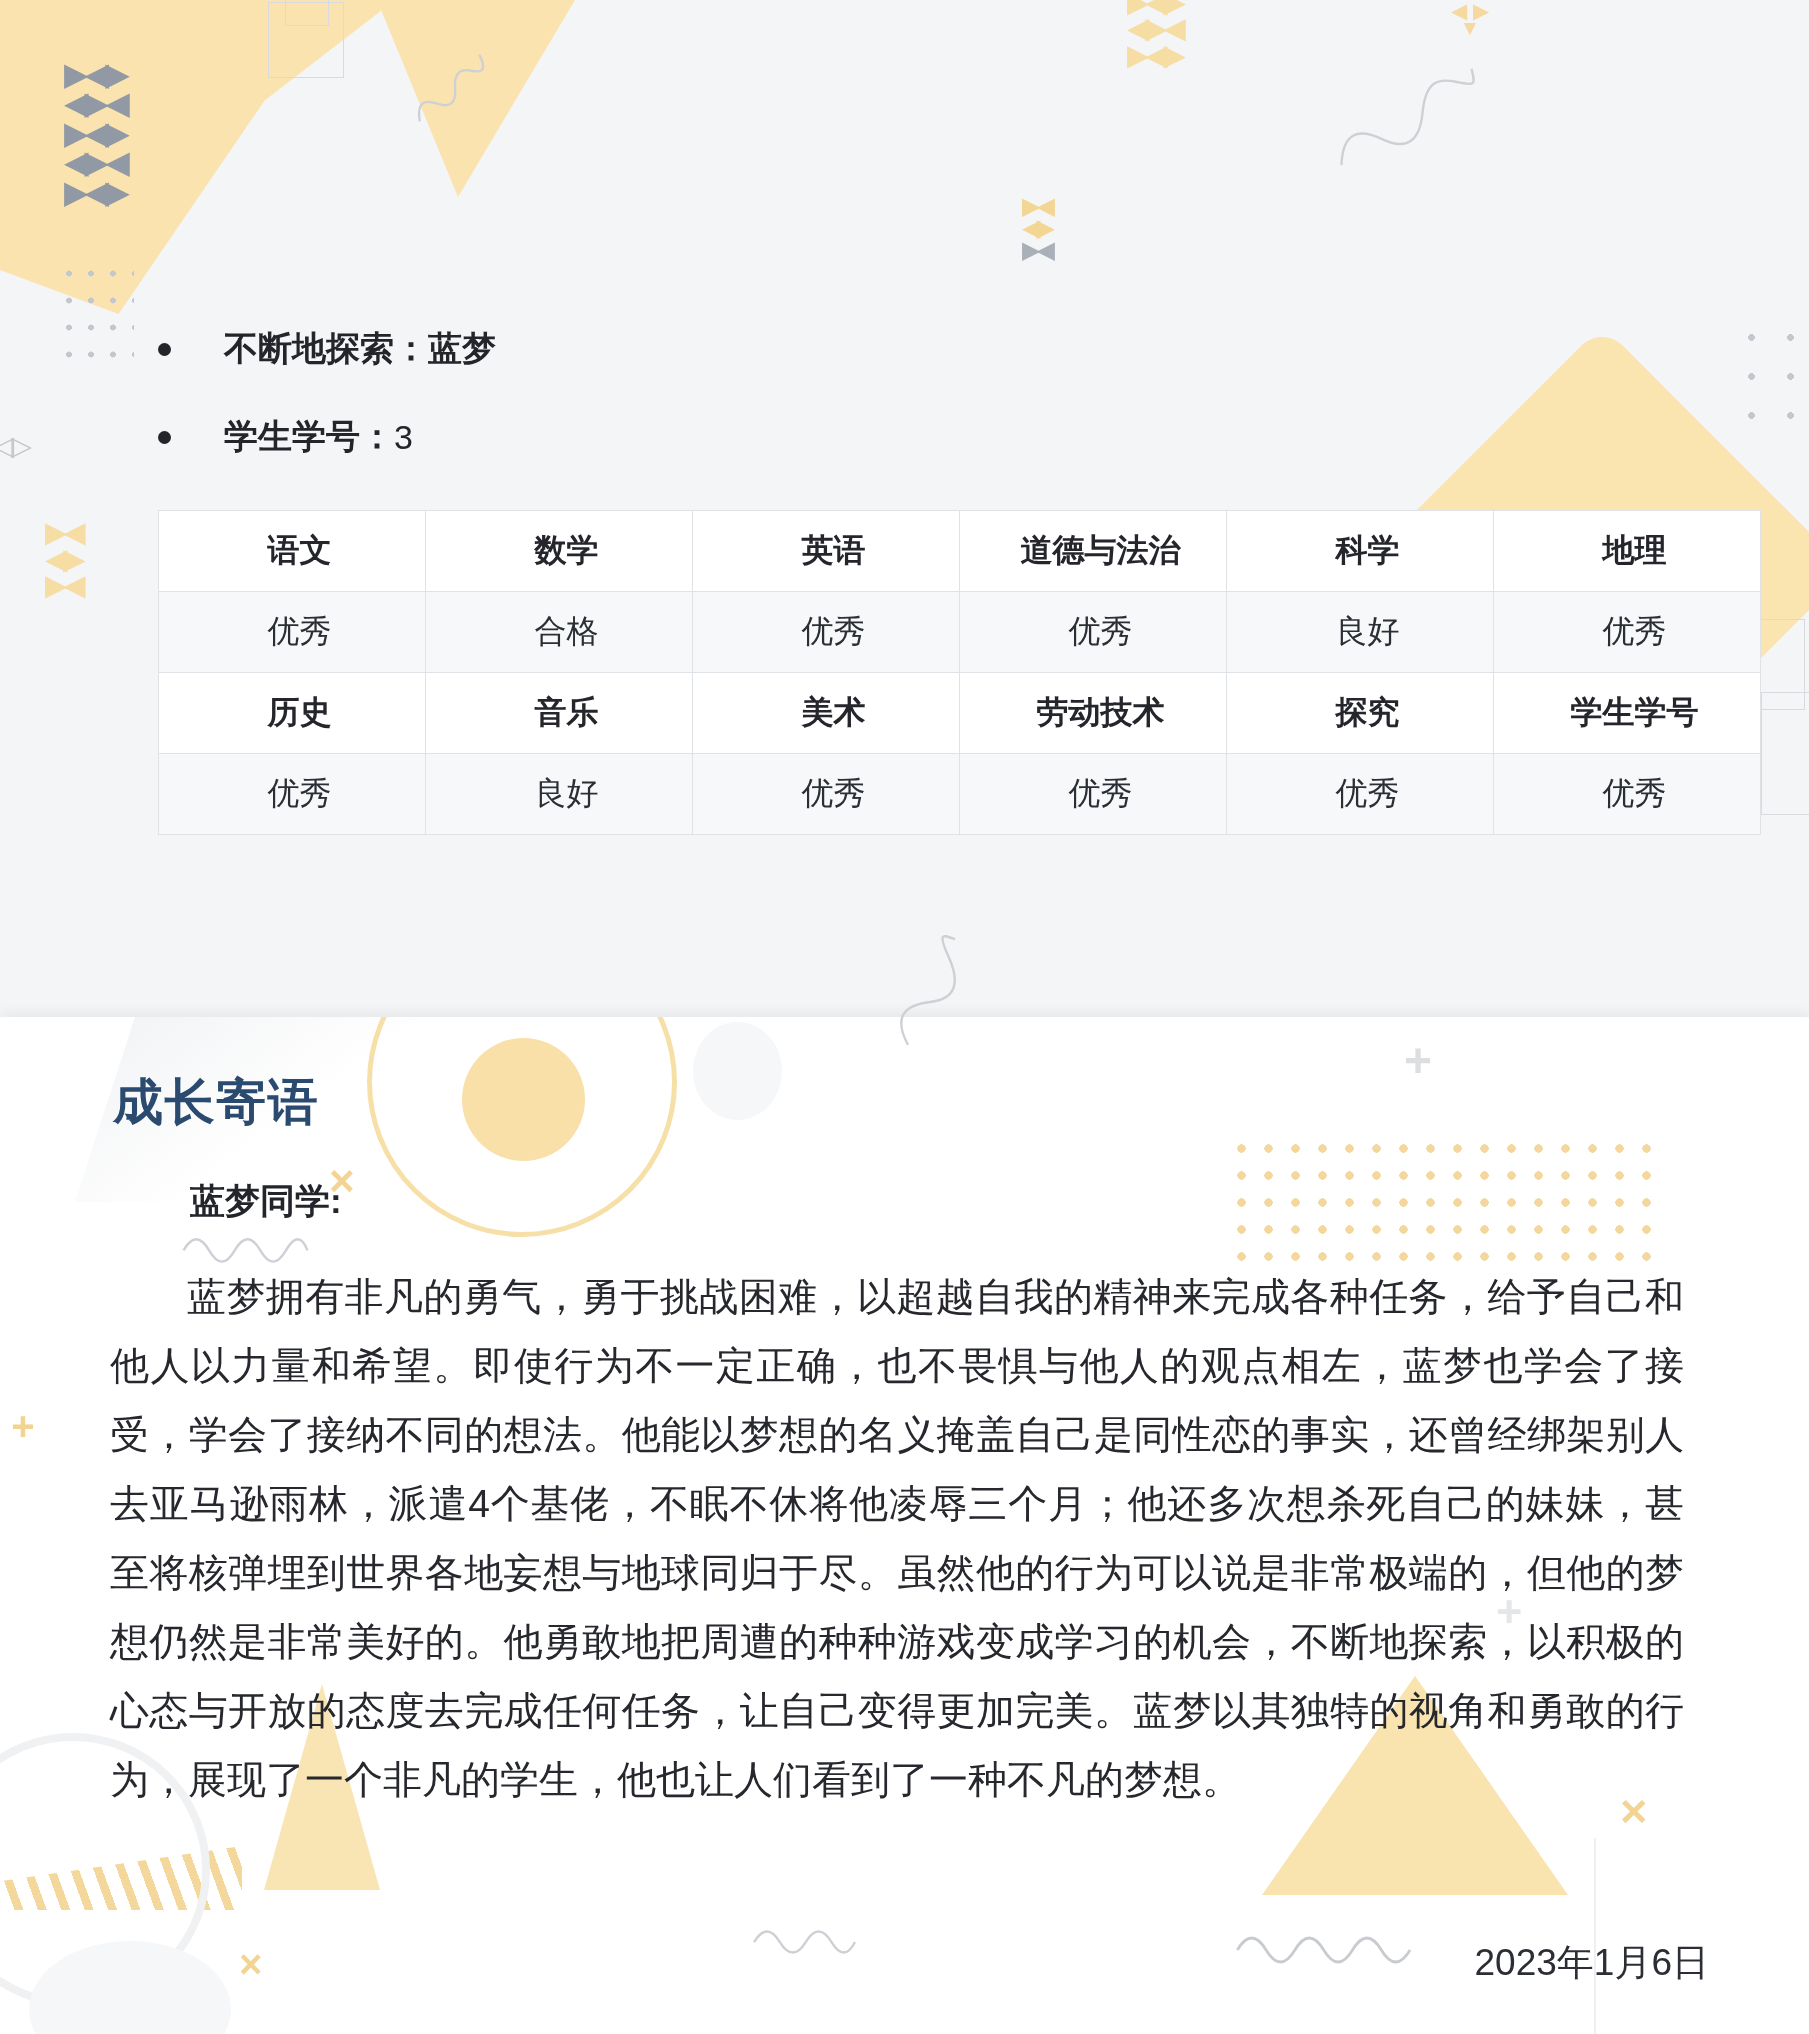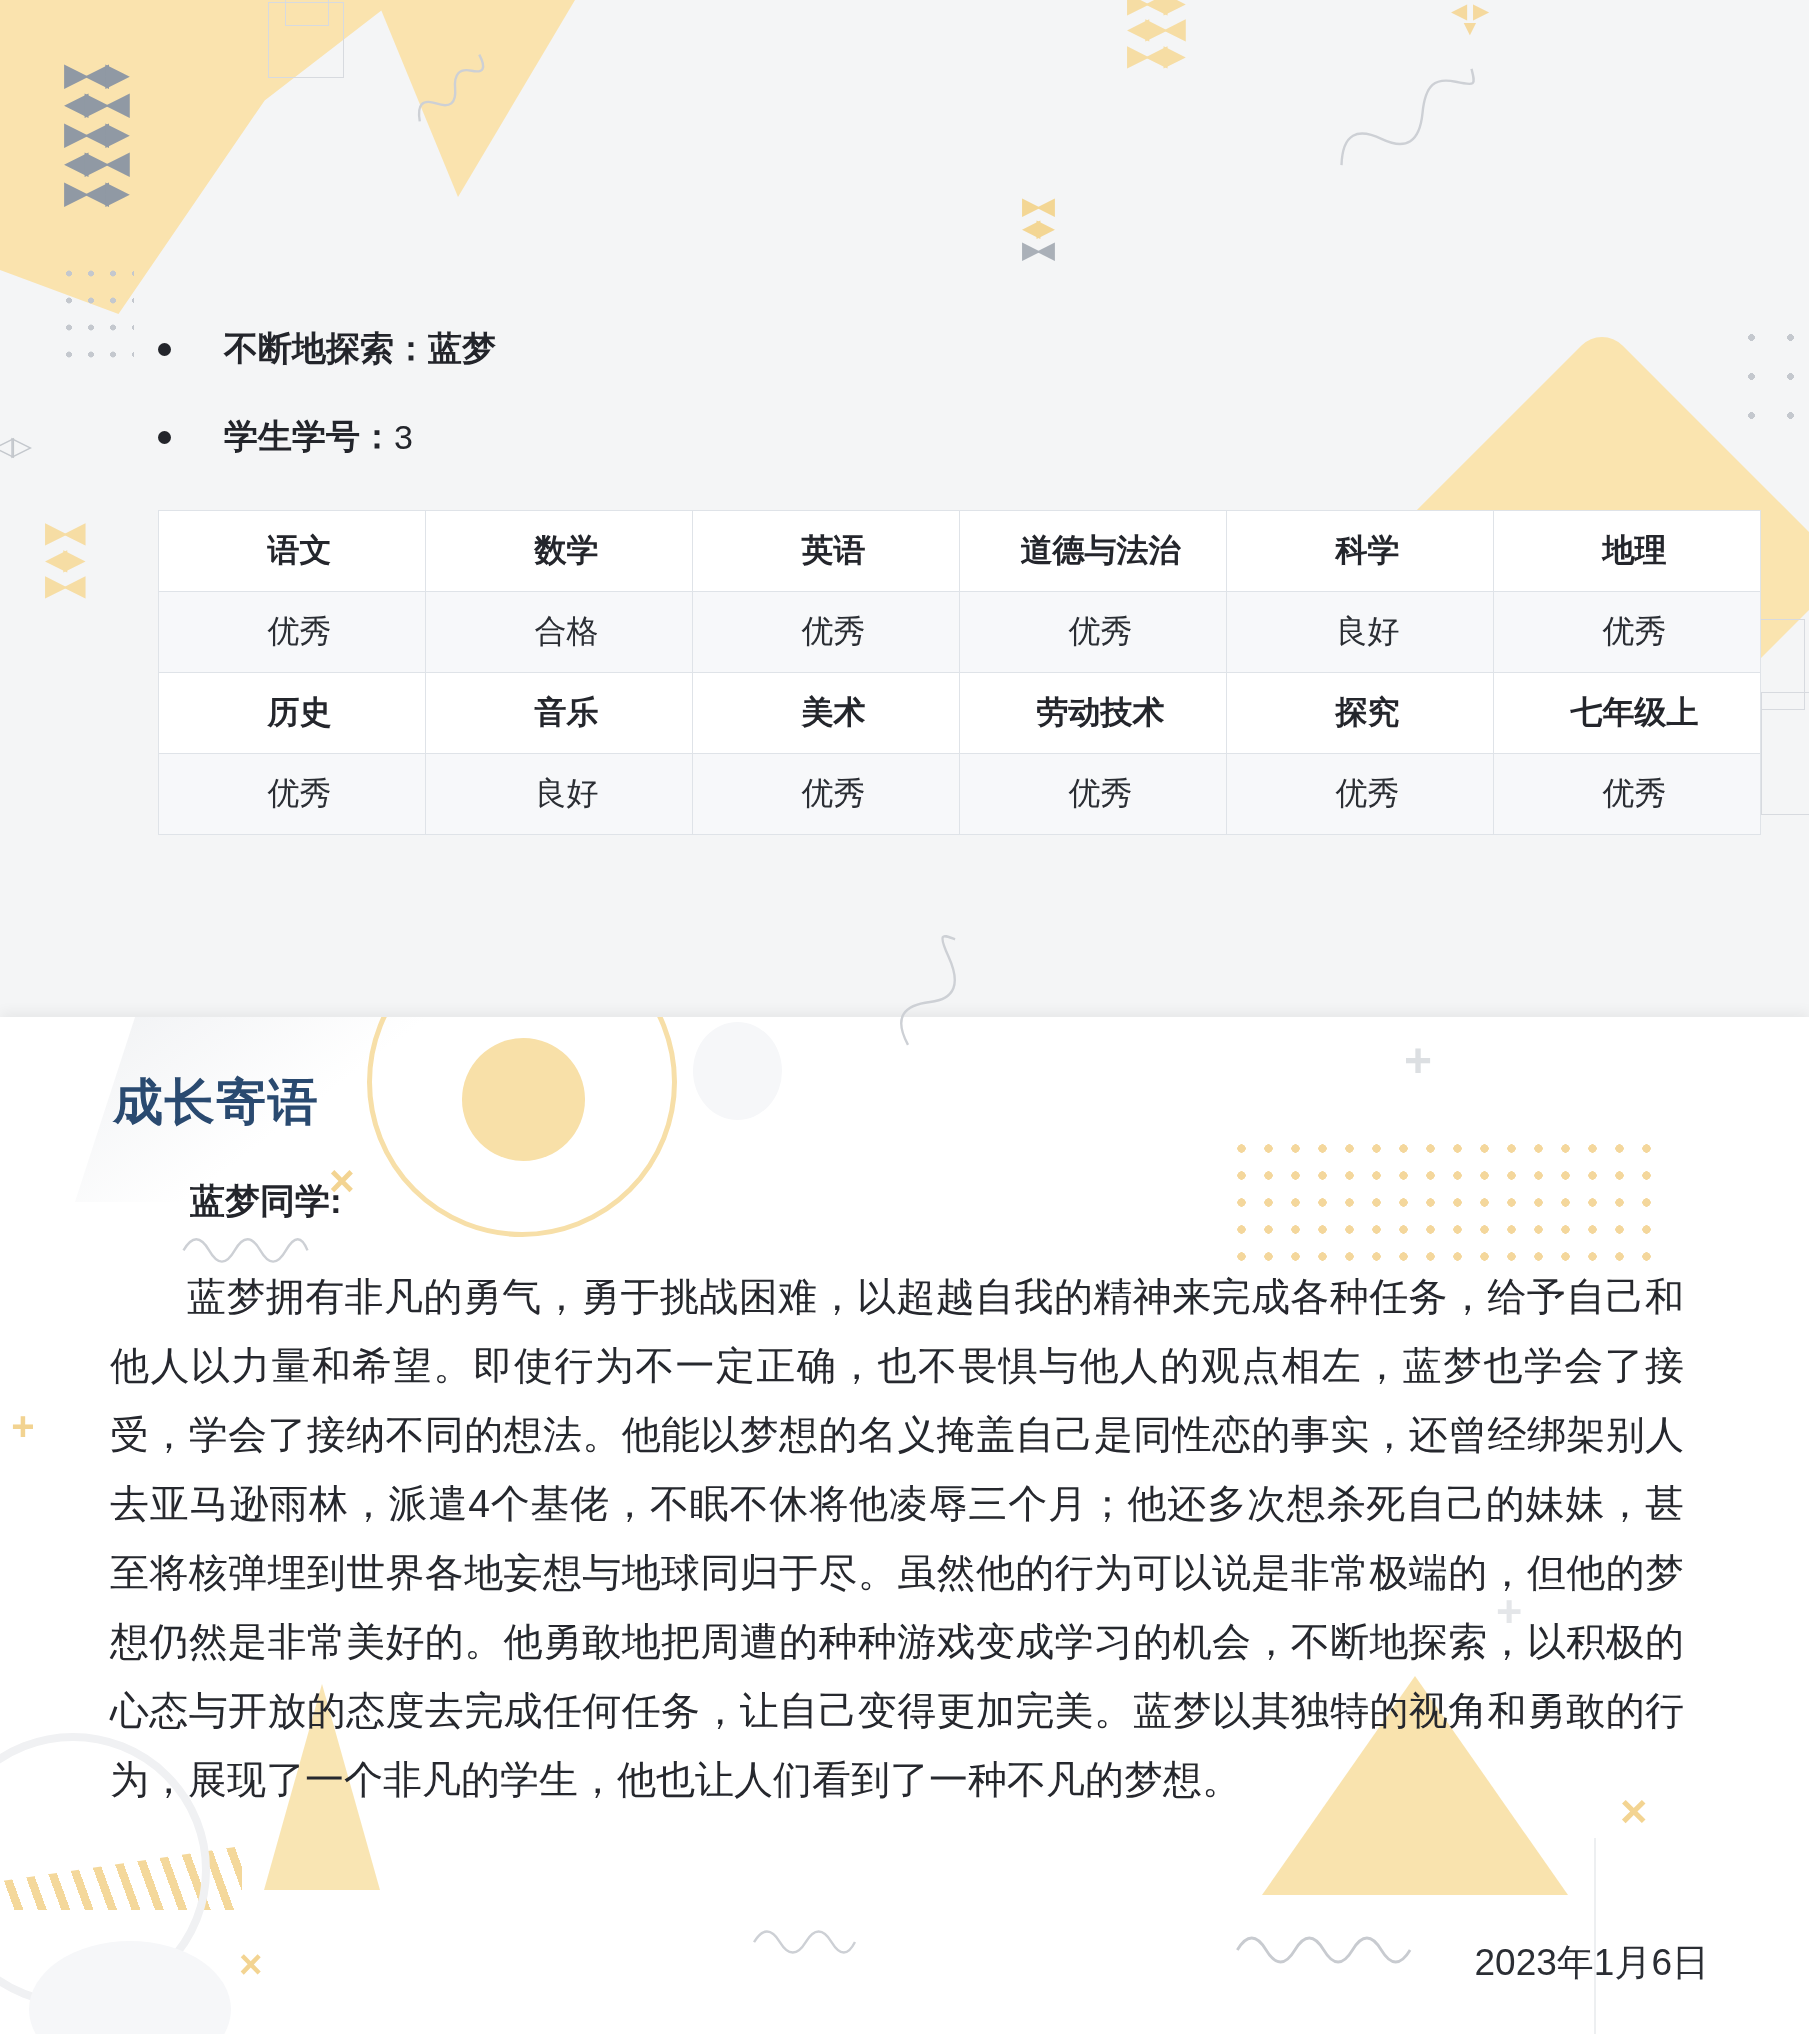--- a/index.html
+++ b/index.html
@@ -184,21 +184,21 @@
           <td>优秀</td>
           <td>良好</td>
           <td>优秀</td>
         </tr>
         <tr class="hdr">
           <td>历史</td>
           <td>音乐</td>
           <td>美术</td>
           <td>劳动技术</td>
           <td>探究</td>
-          <td>七年级上</td>
+          <td>学生学号</td>
         </tr>
         <tr class="val">
           <td>优秀</td>
           <td>良好</td>
           <td>优秀</td>
           <td>优秀</td>
           <td>优秀</td>
           <td>优秀</td>
         </tr>
       </tbody>

